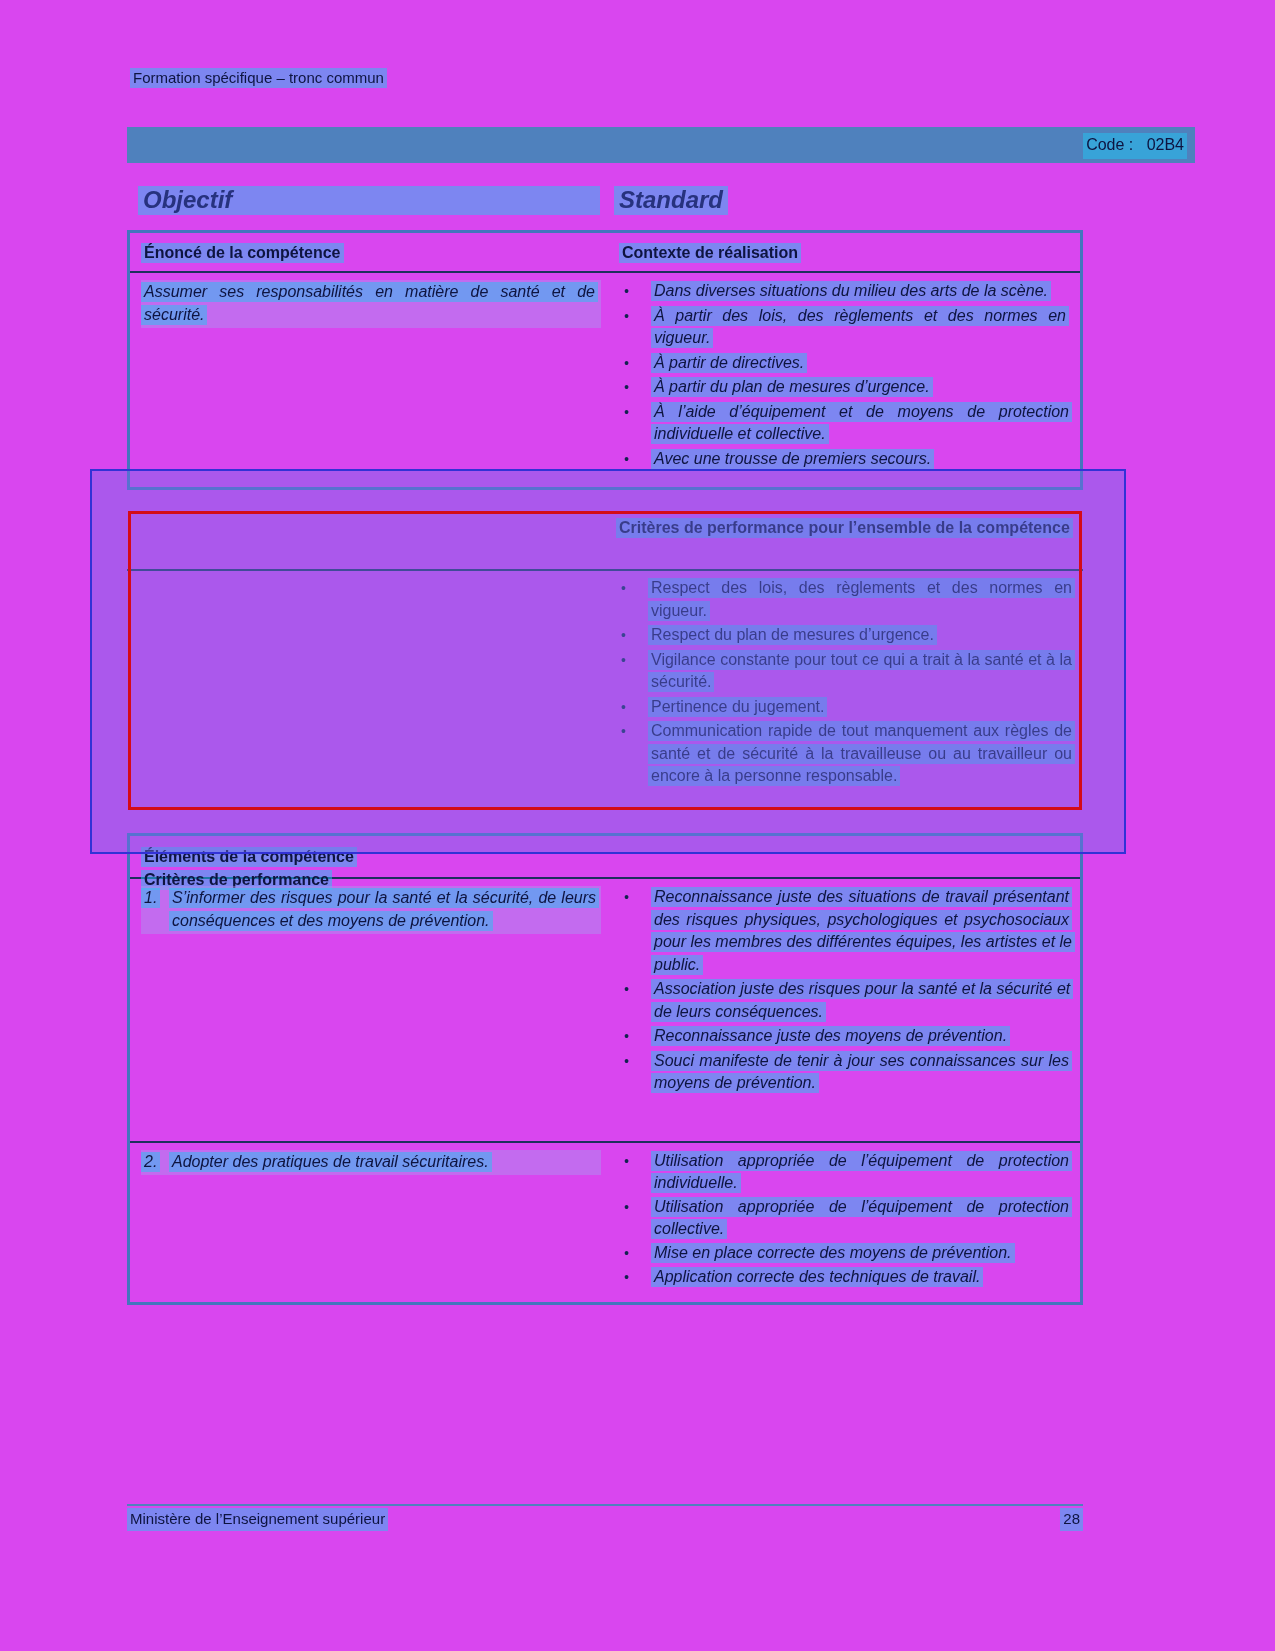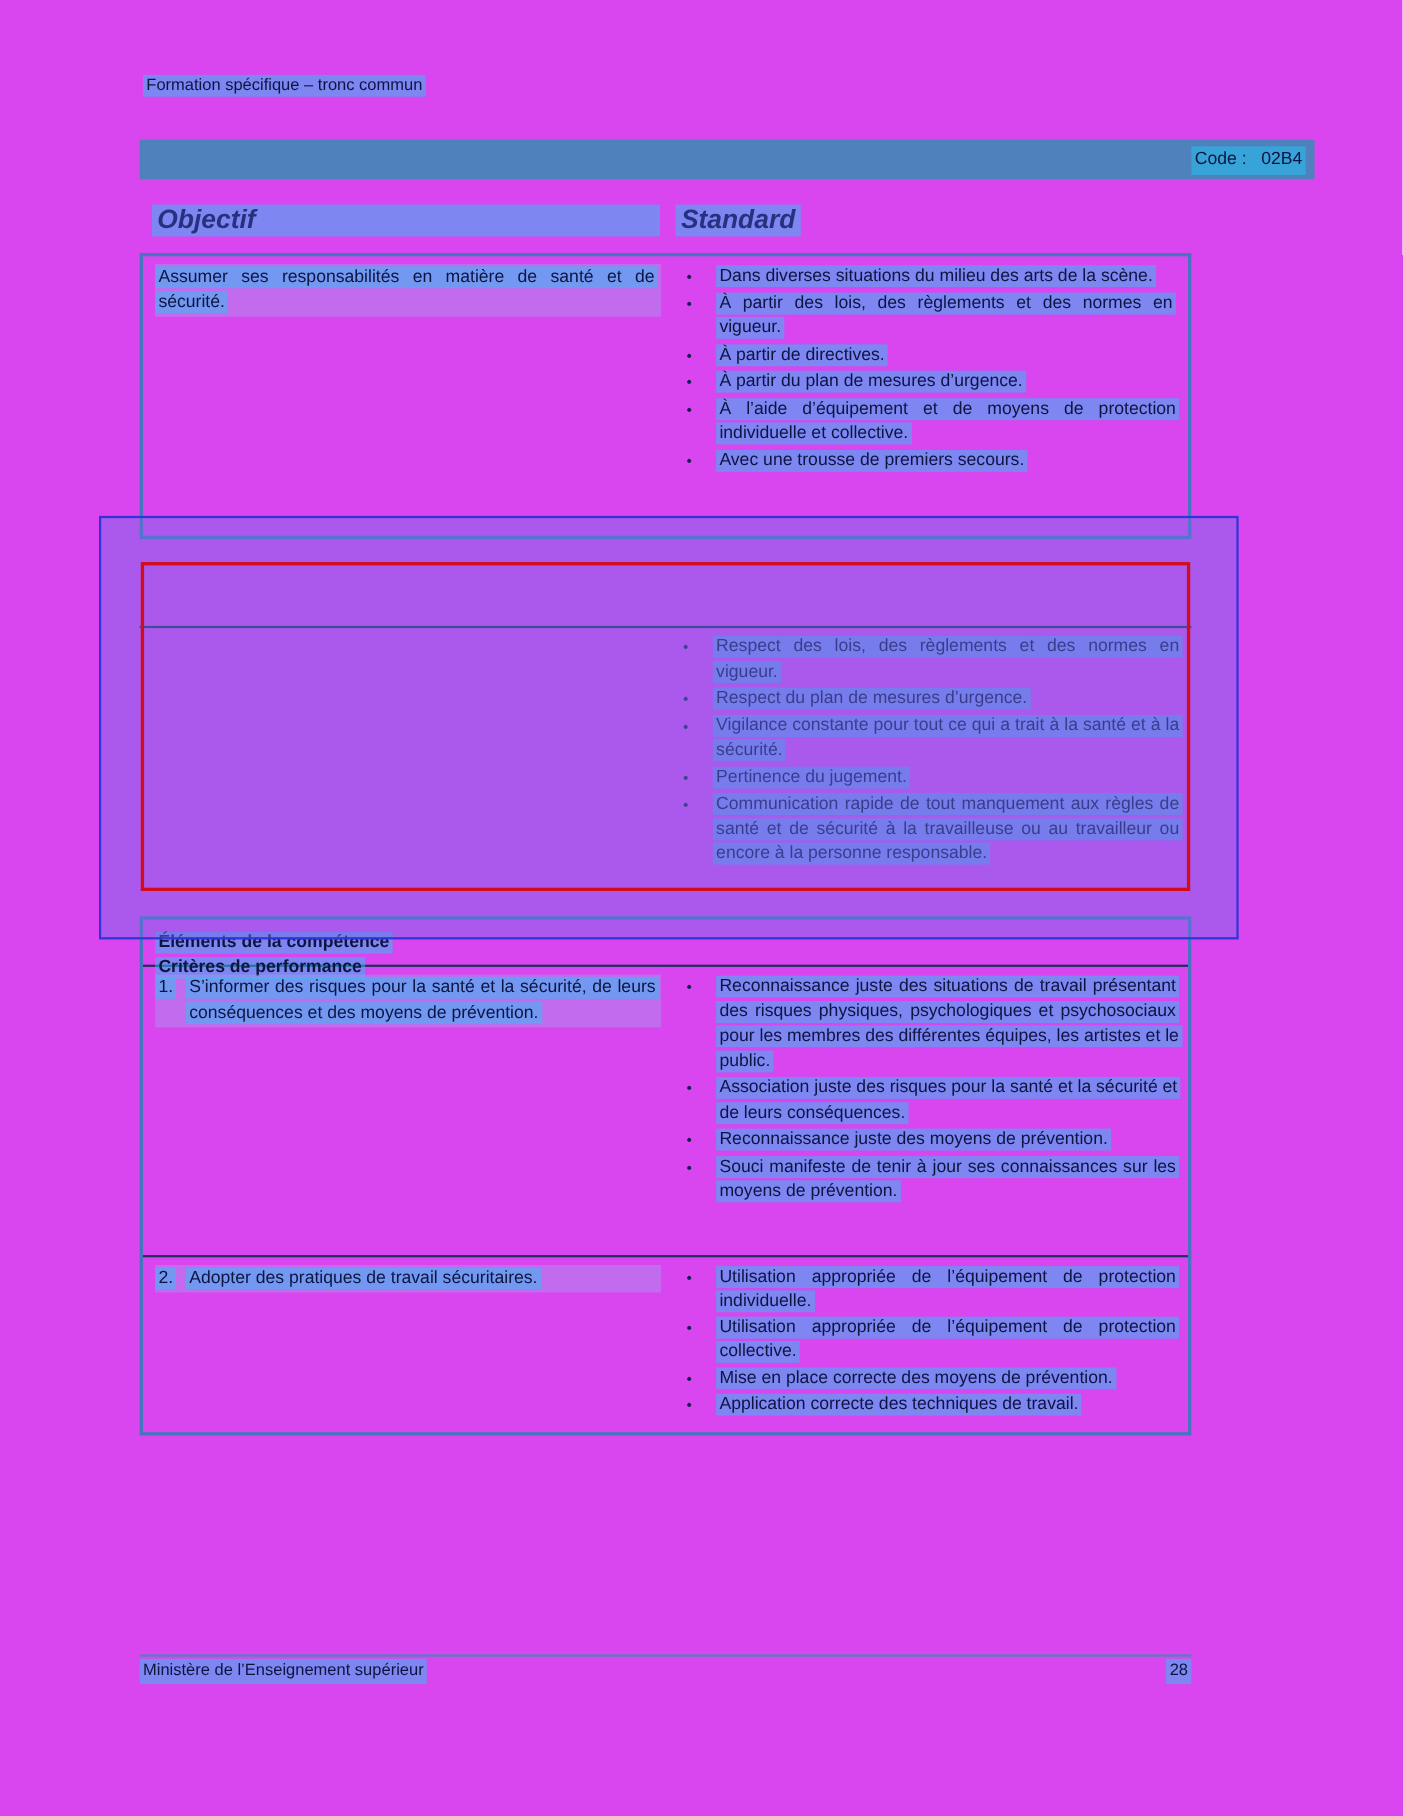--- a/index.html
+++ b/index.html
@@ -51,21 +51,21 @@
   .doc-heading { font-size: 24px; font-weight: bold; font-style: italic; color: var(--headingColor); line-height: 24px; }
   .objectif-box { display: inline-block; width: 462px; background: var(--highlight); padding: 2px 5px 3px; }
   .standard-box { margin-left: 14px; background: var(--highlight); padding: 2px 5px 3px; }
 
   .tbl { position: absolute; border: 3px solid var(--tableBorder); }
   .tbl1 { left: 127px; top: 230px; width: 956px; height: 260px; }
   .tbl3 { left: 127px; top: 833px; width: 956px; height: 472px; }
 
   .head-row { display: flex; border-bottom: 2px solid var(--innerRule); padding: 9px 8px 0 11px; height: 40px; }
   .tbl3 .head-row { height: 43px; padding-top: 10px; flex-direction: column; }
-  .body-row { display: flex; padding: 7px 8px 0 11px; }
+  .body-row { display: flex; padding: 7px 8px 0 11px; font-style: italic; }
   .tbl3 .row1 { height: 264px; border-bottom: 2px solid var(--innerRule); }
   .tbl3 .row2 { line-height: 22px; }
   .cl { width: 478px; flex: none; }
   .cr { flex: 1; }
 
   .lav { background: var(--lavender); width: 460px; padding: 1px 0 2px; }
   .para { text-align: justify; }
   .element-para { display: flex; text-align: justify; }
   .element-para .num { width: 28px; flex: none; }
   .element-para .etext { flex: 1; padding-right: 2px; }
@@ -111,20 +111,28 @@
   <div class="title-bar">
     <span class="hl code-label">Code :   02B4</span>
   </div>
 
   <div class="headings-row">
     <span class="doc-heading objectif-box">Objectif</span>
     <span class="doc-heading standard-box">Standard</span>
   </div>
 
   <div class="tbl tbl1">
+    <div class="head-row">
+      <div class="cl">
+        <span class="hl bold">Énoncé de la compétence</span>
+      </div>
+      <div class="cr">
+        <span class="hl bold">Contexte de réalisation</span>
+      </div>
+    </div>
     <div class="body-row">
       <div class="cl">
         <div class="lav para">
           <span class="hl">Assumer ses responsabilités en matière de santé et de sécurité.</span>
         </div>
       </div>
       <div class="cr">
         <div class="bullet-item">
           <span class="bullet">•</span>
           <div class="btext"><span class="hl">Dans diverses situations du milieu des arts de la scène.</span></div>
@@ -149,20 +157,23 @@
           <span class="bullet">•</span>
           <div class="btext"><span class="hl">Avec une trousse de premiers secours.</span></div>
         </div>
       </div>
     </div>
   </div>
 
   <div class="tbl2">
     <div class="t2head">
       <div class="cl"></div>
+      <div class="cr">
+        <span class="hl bold">Critères de performance pour l’ensemble de la compétence</span>
+      </div>
     </div>
     <div class="t2body">
       <div class="cl"></div>
       <div class="cr">
         <div class="bullet-item">
           <span class="bullet">•</span>
           <div class="btext"><span class="hl">Respect des lois, des règlements et des normes en vigueur.</span></div>
         </div>
         <div class="bullet-item">
           <span class="bullet">•</span>

